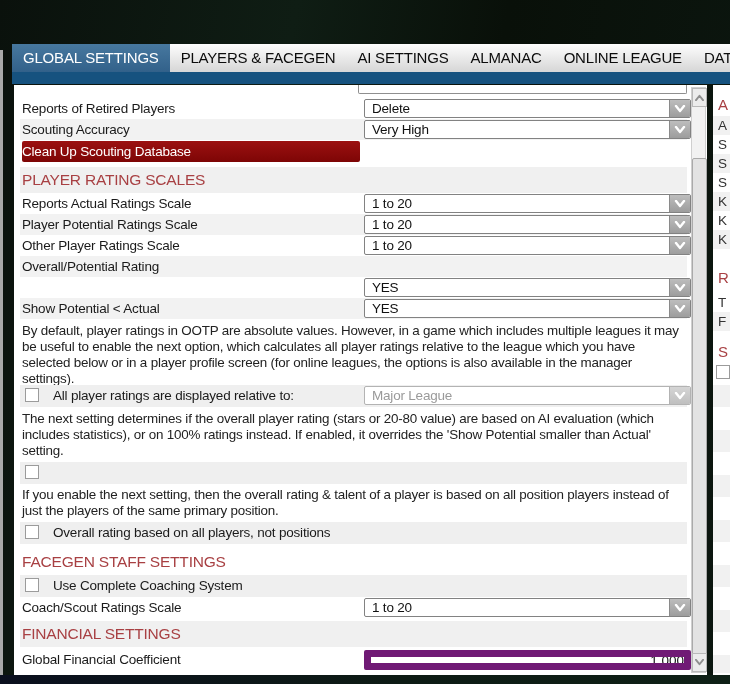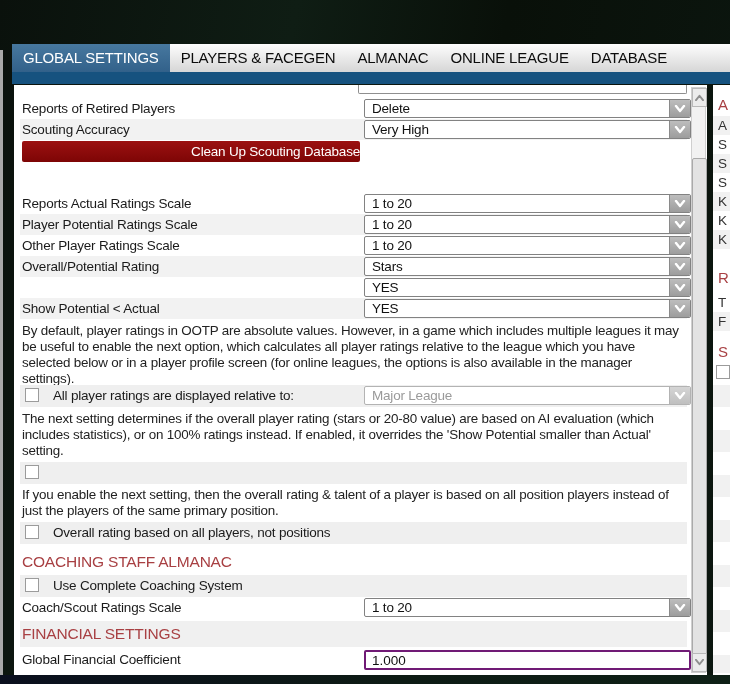--- a/index.html
+++ b/index.html
@@ -32,31 +32,31 @@
     border:1px solid #828282;border-radius:2px;box-sizing:border-box;line-height:17px;}
   .dd .ddv{position:absolute;left:7px;top:0;color:#111;}
   .dd .dda{position:absolute;right:0;top:0;bottom:0;width:20px;
     background:linear-gradient(#bdbdbd,#9d9d9d);border-left:1px solid #8a8a8a;
     border-radius:0 1px 1px 0;display:flex;align-items:center;justify-content:center;}
   .dd.disabled{border-color:#b3b3b3;}
   .dd.disabled .ddv{color:#9a9a9a;}
   .dd.disabled .dda{background:linear-gradient(#d5d5d5,#bfbfbf);border-left-color:#b3b3b3;}
 
   .red-btn{position:absolute;left:8px;width:338px;height:21px;border-radius:2px;
-    background:linear-gradient(#9c1111,#7d0505);color:#fff;text-align:right;line-height:21px;cursor:pointer;}
+    background:linear-gradient(#9c1111,#7d0505);color:#fff;text-align:left;line-height:21px;cursor:pointer;}
   .sec-header{position:absolute;left:6px;width:667px;height:26px;line-height:26px;
     color:#a84043;font-size:15.5px;}
   .sec-header .sh{padding-left:2px;}
   .sec-header.gray{background:#f0f0f0;}
   .para{position:absolute;left:8px;width:662px;line-height:16px;font-size:13.4px;color:#222;}
   .cbrow{position:absolute;left:6px;width:667px;height:22px;line-height:22px;background:#efefef;}
   .cb{display:inline-block;width:12px;height:12px;border:1px solid #9b9b9b;background:#fff;
     vertical-align:middle;margin:-2px 14px 0 5px;}
   .txtinput{position:absolute;left:344px;top:1px;width:327px;height:20px;box-sizing:border-box;
-    border:2px solid #701a75;border-radius:2px;padding:0 0 0 6px;font:13.5px "Liberation Sans","DejaVu Sans",sans-serif;color:#111;}
+    border:7px solid #701a75;border-radius:2px;padding:0 0 0 6px;font:13.5px "Liberation Sans","DejaVu Sans",sans-serif;color:#111;text-align:right;}
 
   
   .sbar{position:absolute;left:677px;top:2px;width:15px;height:586px;background:#f2f2f2;border:1px solid #cfcfcf;box-sizing:border-box;}
   .sbtn{position:absolute;left:0;width:13px;height:17px;background:#ececec;border:1px solid #b9b9b9;
     display:flex;align-items:center;justify-content:center;}
   .sbtn.up{top:0;}
   .sbtn.down{bottom:0;}
   .sthumb{position:absolute;left:0px;top:70px;width:13px;height:496px;background:#e3e3e3;
     border:1px solid #aaa;border-radius:2px;}
 
@@ -78,20 +78,21 @@
   .bot-tick{left:420px;top:676px;width:22px;height:3px;background:#2f7cc2;border-radius:2px;z-index:6;}
 </style>
 </head>
 <body>
 
 <div class="abs left-edge"></div>
 
 <div class="abs tabbar">
   <div class="tab active">GLOBAL SETTINGS</div>
   <div class="tab">PLAYERS &amp; FACEGEN</div>
+  <div class="tab">AI SETTINGS</div>
   <div class="tab">ALMANAC</div>
   <div class="tab">ONLINE LEAGUE</div>
   <div class="tab">DATABASE</div>
 
 </div>
 <div class="abs bluebar"></div>
 
 <div class="abs main-panel">
 
   <div class="clipped-dd"></div>
@@ -114,20 +115,21 @@
       <span class="dda">
           <svg width="12" height="8" viewBox="0 0 12 8">
             <path d="M2 1 L6 6 L10 1" stroke="#fff" stroke-width="2.4" fill="none" stroke-linecap="round" stroke-linejoin="round"></path>
           </svg>
         </span>
     </div>
   </div>
 
   <div class="red-btn" style="top:56px">Clean Up Scouting Database</div>
 
+  <div class="sec-header gray" style="top:82px"><span class="sh">PLAYER RATING SCALES</span></div>
 
   <div class="row" style="top:108px">
     <span class="lbl">Reports Actual Ratings Scale</span>
     <div class="dd">
       <span class="ddv">1 to 20</span>
       <span class="dda">
           <svg width="12" height="8" viewBox="0 0 12 8">
             <path d="M2 1 L6 6 L10 1" stroke="#fff" stroke-width="2.4" fill="none" stroke-linecap="round" stroke-linejoin="round"></path>
           </svg>
         </span>
@@ -150,28 +152,20 @@
       <span class="ddv">1 to 20</span>
       <span class="dda">
           <svg width="12" height="8" viewBox="0 0 12 8">
             <path d="M2 1 L6 6 L10 1" stroke="#fff" stroke-width="2.4" fill="none" stroke-linecap="round" stroke-linejoin="round"></path>
           </svg>
         </span>
     </div>
   </div>
   <div class="row gray" style="top:171px">
     <span class="lbl">Overall/Potential Rating</span>
-    <div class="dd">
-      <span class="ddv">Stars</span>
-      <span class="dda">
-          <svg width="12" height="8" viewBox="0 0 12 8">
-            <path d="M2 1 L6 6 L10 1" stroke="#fff" stroke-width="2.4" fill="none" stroke-linecap="round" stroke-linejoin="round"></path>
-          </svg>
-        </span>
-    </div>
   </div>
   <div class="row" style="top:192px">
     <div class="dd">
       <span class="ddv">YES</span>
       <span class="dda">
           <svg width="12" height="8" viewBox="0 0 12 8">
             <path d="M2 1 L6 6 L10 1" stroke="#fff" stroke-width="2.4" fill="none" stroke-linecap="round" stroke-linejoin="round"></path>
           </svg>
         </span>
     </div>
@@ -207,21 +201,21 @@
   <div class="cbrow" style="top:377px">
     <span class="cb"></span>
   </div>
 
   <div class="para" style="top:402px">If you enable the next setting, then the overall rating &amp; talent of a player is based on all position players instead of just the players of the same primary position.</div>
 
   <div class="cbrow" style="top:437px">
     <span class="cb"></span><span>Overall rating based on all players, not positions</span>
   </div>
 
-  <div class="sec-header" style="top:464px"><span class="sh">COACHING STAFF ALMANAC</span></div>
+  <div class="sec-header" style="top:464px"><span class="sh">FACEGEN STAFF SETTINGS</span></div>
 
   <div class="cbrow" style="top:490px">
     <span class="cb"></span><span>Use Complete Coaching System</span>
   </div>
 
   <div class="row" style="top:512px">
     <span class="lbl">Coach/Scout Ratings Scale</span>
     <div class="dd">
       <span class="ddv">1 to 20</span>
       <span class="dda">

